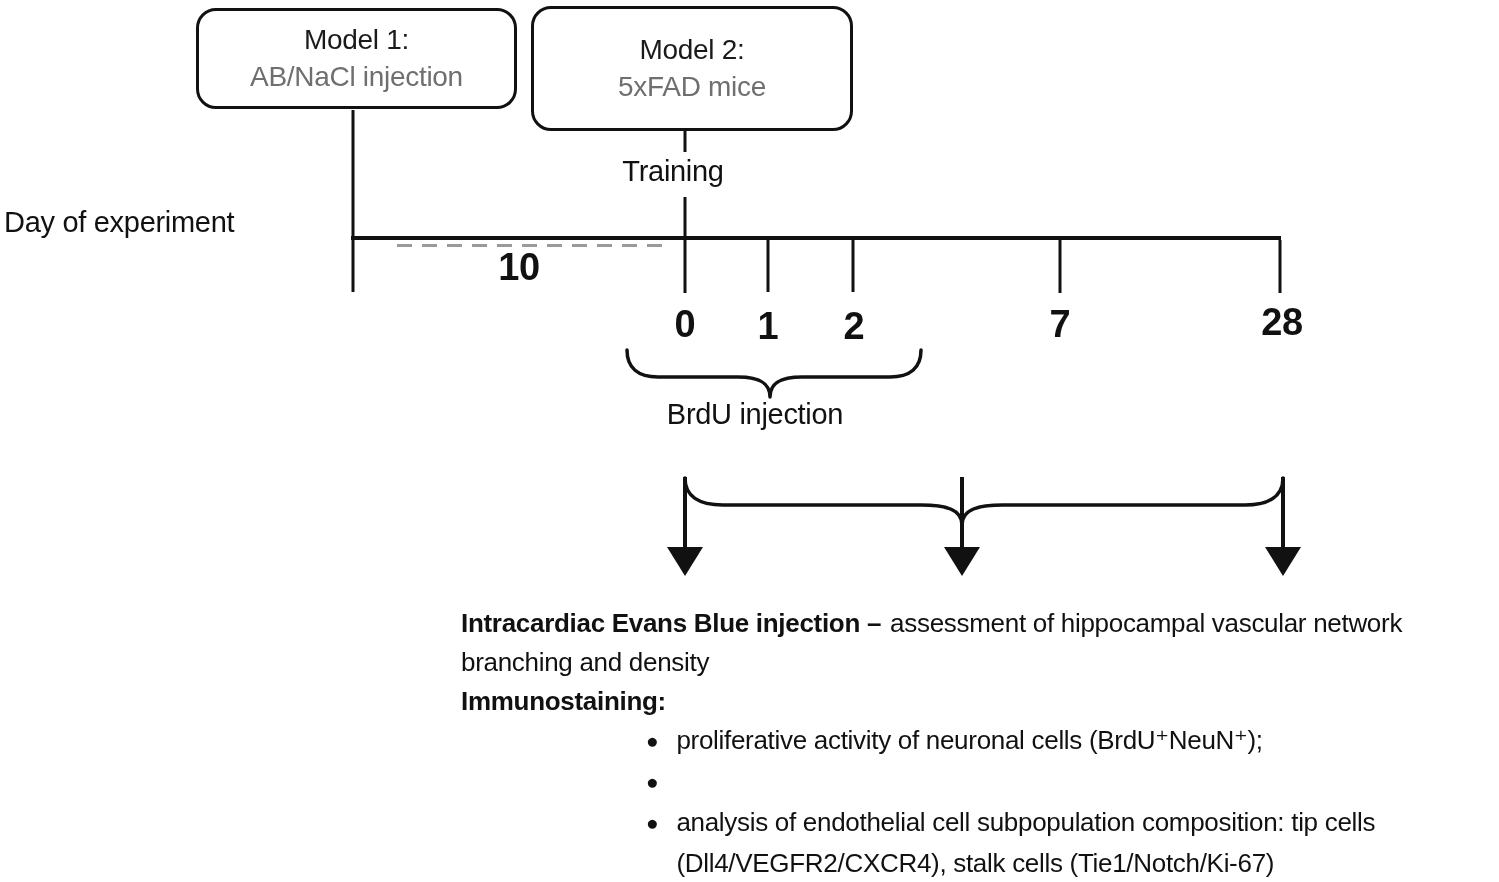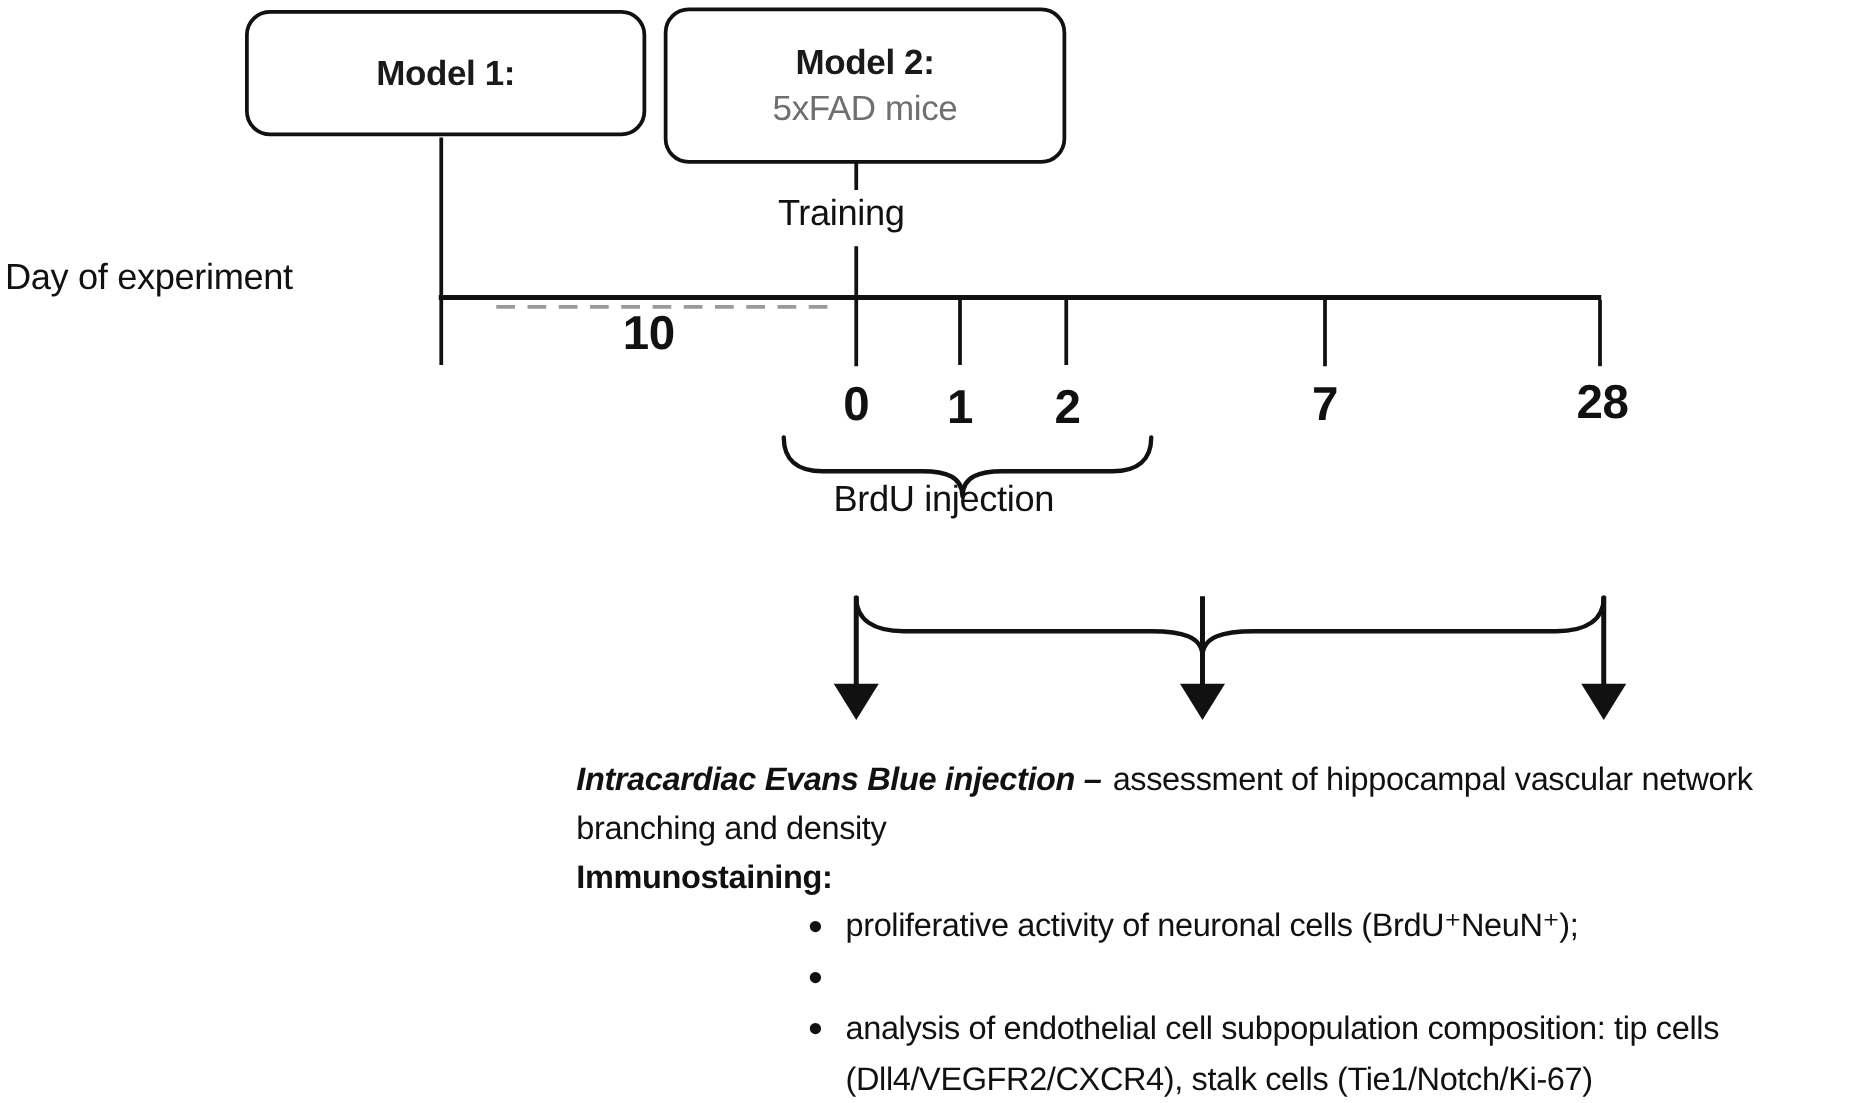--- a/index.html
+++ b/index.html
@@ -19,36 +19,36 @@
     border: 3px solid #111111;
     border-radius: 20px;
     background: #ffffff;
     display: flex;
     flex-direction: column;
     align-items: center;
     justify-content: center;
     gap: 5px;
     text-align: center;
   }
-  .model-title { font-size: 28px; font-weight: bold; color: #1a1a1a; }
+  .model-title { font-size: 28px; font-weight: normal; color: #1a1a1a; }
   .model-subtitle { font-size: 28px; color: #6f6f6f; }
   .lbl { position: absolute; font-size: 29px; white-space: nowrap; }
   .tick-lbl { position: absolute; font-size: 38px; transform: translateX(-50%); white-space: nowrap; font-weight: bold; }
   .centered { transform: translateX(-50%); }
   svg.overlay { position: absolute; left: 0; top: 0; }
   .summary {
     position: absolute;
     left: 461px;
     top: 604px;
     width: 1032px;
     font-size: 26px;
     line-height: 39px;
     color: #111111;
   }
-  .summary .bold-lead { font-weight: bold; font-style: italic; }
+  .summary .bold-lead { font-weight: bold; }
   .summary .rest { margin-left: 9px; }
   .immuno-heading { font-weight: bold; }
   ul.bullet-list {
     position: absolute;
     left: 646px;
     top: 720px;
     width: 853px;
     list-style: none;
     font-size: 26px;
     line-height: 41px;
@@ -102,35 +102,36 @@
       <polygon points="944,547 980,547 962,576" fill="#111111"></polygon>
     </g>
     <g>
       <line x1="1283" y1="477" x2="1283" y2="550" stroke="#111111" stroke-width="4"></line>
       <polygon points="1265,547 1301,547 1283,576" fill="#111111"></polygon>
     </g>
   </svg>
 
   <div class="model-box" style="left:196px; top:8px; width:321px; height:101px;">
     <div class="model-title">Model 1:</div>
+    <div class="model-subtitle">AB/NaCl injection</div>
   </div>
   <div class="model-box" style="left:531px; top:6px; width:322px; height:125px;">
     <div class="model-title">Model 2:</div>
     <div class="model-subtitle">5xFAD mice</div>
   </div>
 
   <div class="lbl" style="left:4px; top:206px;">Day of experiment</div>
   <div class="lbl centered" style="left:673px; top:155px;">Training</div>
   <div class="tick-lbl" style="left:519px; top:246px;">10</div>
   <div class="tick-lbl" style="left:685px; top:303px;">0</div>
   <div class="tick-lbl" style="left:768px; top:305px;">1</div>
   <div class="tick-lbl" style="left:854px; top:305px;">2</div>
   <div class="tick-lbl" style="left:1060px; top:303px;">7</div>
   <div class="tick-lbl" style="left:1282px; top:301px;">28</div>
-  <div class="lbl centered" style="left:755px; top:384px;">BrdU injection</div>
+  <div class="lbl centered" style="left:755px; top:398px;">BrdU injection</div>
 
   <div class="summary">
     <div>
       <span class="bold-lead">Intracardiac Evans Blue injection –</span><span class="rest">assessment of hippocampal vascular network branching and density</span>
     </div>
     <div class="immuno-heading">Immunostaining:</div>
   </div>
 
   <ul class="bullet-list">
     <li>

